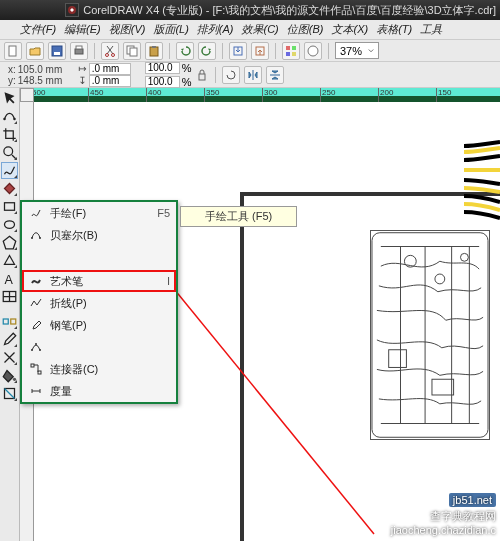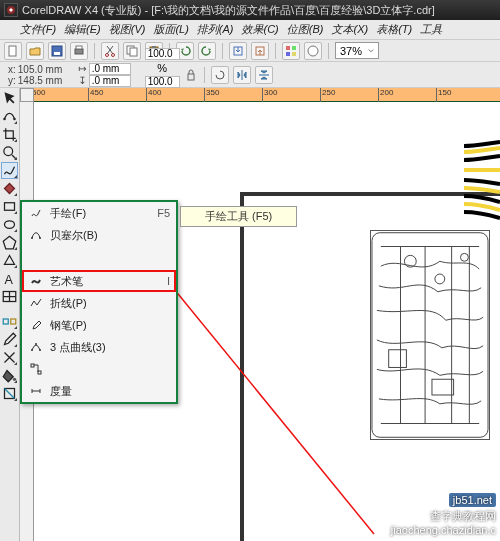--- a/index.html
+++ b/index.html
@@ -1,42 +1,42 @@
 <!DOCTYPE html>
 <html><head>
 <meta charset="utf-8">
 <style>
   * { box-sizing: border-box; margin: 0; padding: 0; font-family: "Microsoft YaHei", "SimSun", Arial, sans-serif; }
   body { background: #e6e6e6; width: 500px; height: 541px; overflow: hidden; position: relative; font-size: 11px; }
 
-  .titlebar { background: linear-gradient(#3a3a3a,#1f1f1f); color: #ddd; height: 20px; display: flex; align-items: center; padding: 0 4px; font-size: 11px; }
+  .titlebar { background: linear-gradient(#3a3a3a,#1f1f1f); color: #ddd; height: 20px; display: flex; align-items: center; padding: 0 4px; font-size: 11px; justify-content: flex-end; }
   .titlebar .icon { width: 14px; height: 14px; background: #2a2a2a; border: 1px solid #555; margin-right: 4px; display:flex; align-items:center; justify-content:center; }
   .titlebar .icon svg { width: 10px; height: 10px; }
 
   .menubar { background: #eaeaea; height: 20px; display: flex; align-items: center; padding: 0 2px; border-bottom: 1px solid #ccc; font-style: italic; }
   .menubar .menu-item { padding: 2px 4px; font-size: 11px; color: #222; cursor: default; }
 
   .toolbar1 { background: #eaeaea; height: 22px; display: flex; align-items: center; padding: 2px 4px; gap: 4px; border-bottom: 1px solid #ccc; }
   .tbtn { width: 18px; height: 18px; background: #f4f4f4; border: 1px solid #bbb; border-radius: 2px; display:flex; align-items:center; justify-content:center; }
   .tbtn svg { width: 12px; height: 12px; }
   .sep { width: 1px; height: 16px; background: #bbb; margin: 0 2px; }
   .zoom { display: flex; align-items: center; border: 1px solid #999; background: #fff; height: 17px; padding: 0 2px; gap: 2px; }
   .zoom span { font-size: 11px; padding: 0 2px; }
   .zoom .dd { width: 10px; height: 10px; display:flex; align-items:center; justify-content:center; }
 
   .toolbar2 { background: #eaeaea; height: 26px; display: flex; align-items: center; padding: 2px 4px 2px 8px; gap: 4px; border-bottom: 1px solid #ccc; }
   .coord-block { display: flex; flex-direction: column; font-size: 10px; color: #444; line-height: 11px; }
   .coord-row { display: flex; align-items: center; gap: 2px; }
   .dim-input { width: 42px; height: 12px; border: 1px solid #bbb; background: #fff; font-size: 10px; padding: 0 2px; }
   .pct-block { display: flex; flex-direction: column; gap: 2px; }
-  .pct-row { display: flex; align-items: center; gap: 2px; flex-direction: column; }
+  .pct-row { display: flex; align-items: center; gap: 2px; }
   .pct-input { width: 35px; height: 12px; border: 1px solid #bbb; background: #fff; font-size: 10px; padding: 0 2px; text-align: left; }
   .lock { width: 14px; height: 22px; display:flex; align-items:center; justify-content:center; }
 
-  .ruler-h { position: absolute; top: 88px; left: 20px; right: 0; height: 14px; background: #fdba74; border-bottom: 1px solid #14532d; display: flex; }
+  .ruler-h { position: absolute; top: 88px; left: 20px; right: 0; height: 14px; background: #5eead4; border-bottom: 6px solid #14532d; display: flex; }
   .ruler-h .tick { position: absolute; top: 0; font-size: 8px; color: #333; border-left: 1px solid #666; height: 14px; padding-left: 1px; }
 
   .ruler-v { position: absolute; top: 102px; left: 20px; width: 14px; bottom: 0; background: #f0f0f0; border-right: 1px solid #999; }
 
   .corner { position: absolute; top: 88px; left: 20px; width: 14px; height: 14px; background: #f0f0f0; border: 1px solid #999; z-index: 2; }
 
   .toolbox { position: absolute; top: 88px; left: 0; width: 20px; bottom: 0; background: #eaeaea; border-right: 1px solid #bbb; display: flex; flex-direction: column; align-items: center; padding-top: 2px; gap: 1px; }
   .tool { width: 17px; height: 17px; border: 1px solid transparent; display:flex; align-items:center; justify-content:center; position: relative; }
   .tool.active { background: #dbe8f5; border: 1px solid #7aa7d6; }
   .tool .fly { position: absolute; right: 0; bottom: 0; width: 0; height: 0; border-left: 3px solid transparent; border-bottom: 3px solid #444; }
@@ -452,31 +452,31 @@
   </div>
   <div class="row">
     <span class="ico">
         <svg viewBox="0 0 12 12" width="12" height="12">
           <path d="M2 9q4-10 8 0" fill="none" stroke="#333"></path>
           <circle cx="2" cy="9" r="1" fill="#333"></circle>
           <circle cx="6" cy="3" r="1" fill="#333"></circle>
           <circle cx="10" cy="9" r="1" fill="#333"></circle>
         </svg>
       </span>
-    <span class="lbl">3 点曲线(3)</span>
     <span class="sc"></span>
   </div>
   <div class="row">
     <span class="ico">
         <svg viewBox="0 0 12 12" width="12" height="12">
           <rect x="1" y="1" width="3" height="3" fill="none" stroke="#333"></rect>
           <rect x="8" y="8" width="3" height="3" fill="none" stroke="#333"></rect>
           <path d="M4 2h4v7" fill="none" stroke="#333"></path>
         </svg>
       </span>
+    <span class="lbl">连接器(C)</span>
     <span class="sc"></span>
   </div>
   <div class="row">
     <span class="ico">
         <svg viewBox="0 0 12 12" width="12" height="12">
           <path d="M2 6h8M2 4v4M10 4v4" fill="none" stroke="#333"></path>
         </svg>
       </span>
     <span class="lbl">度量</span>
     <span class="sc"></span>

